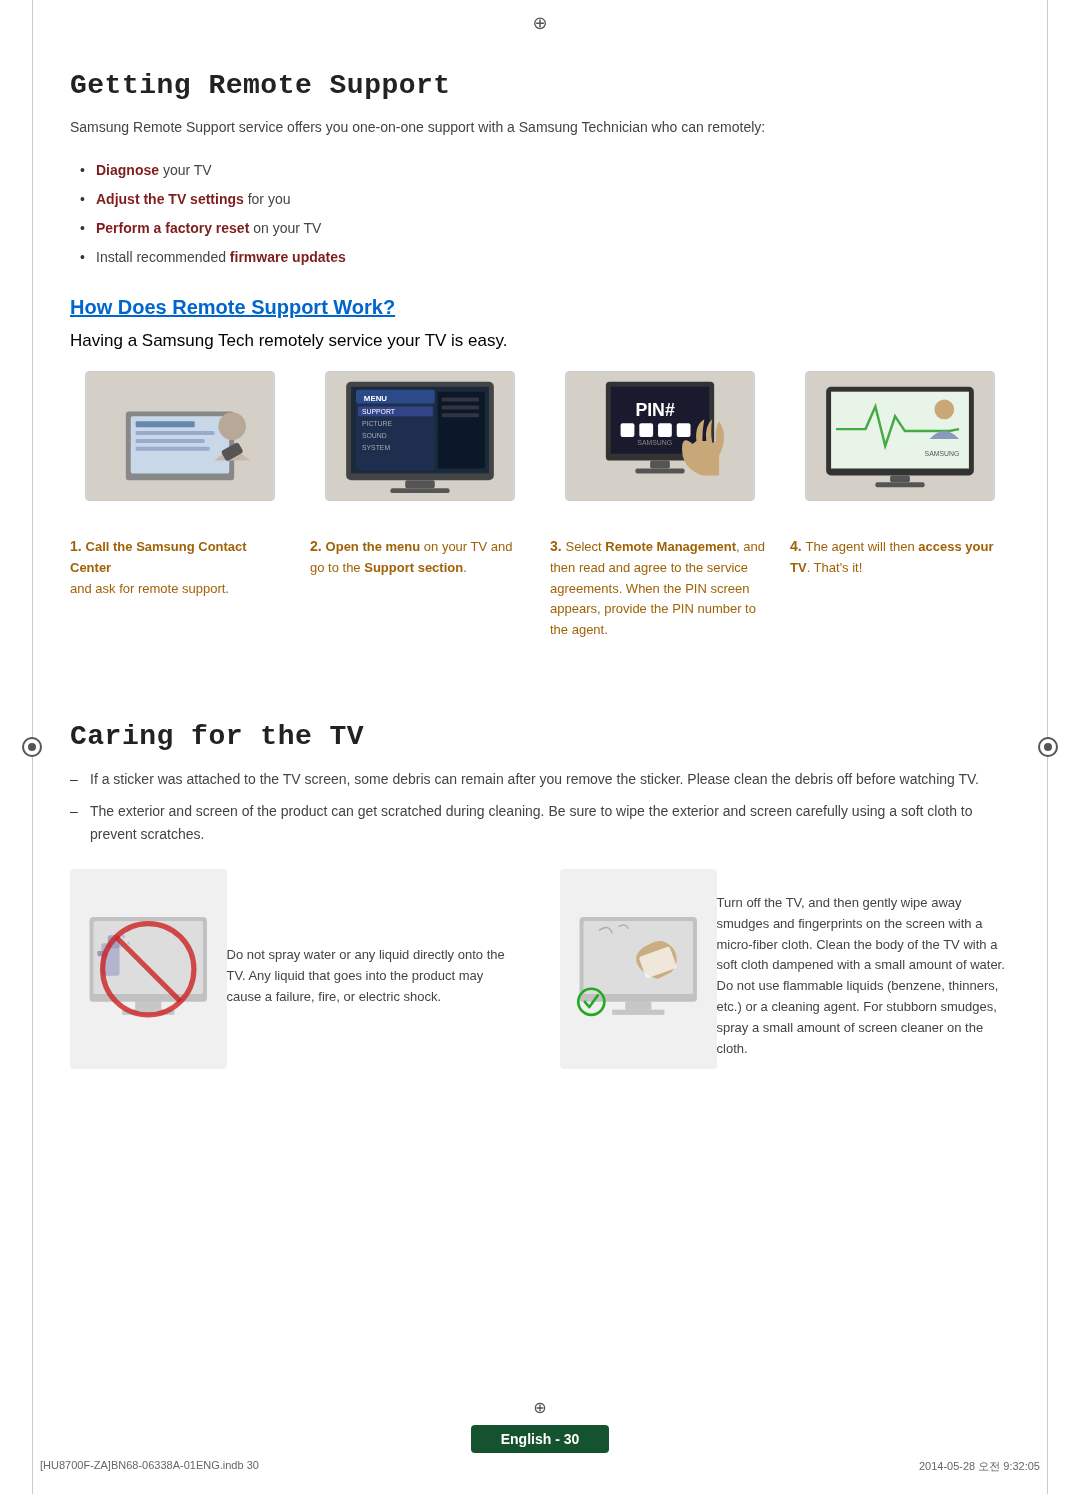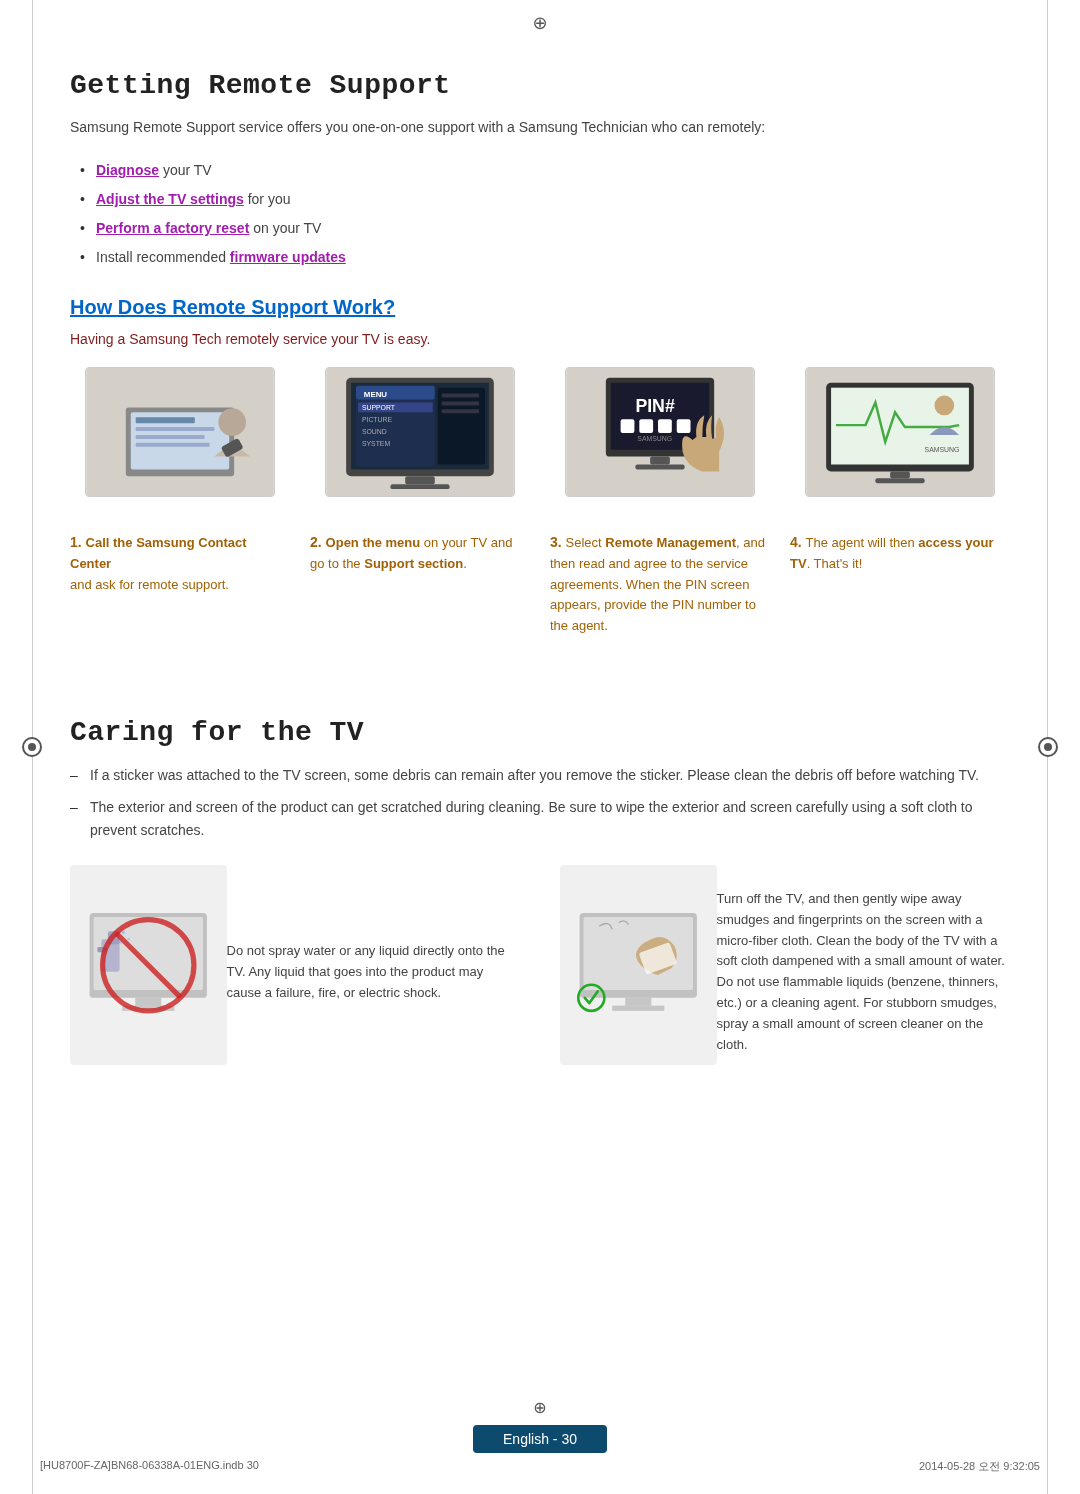--- a/index.html
+++ b/index.html
@@ -126,38 +126,37 @@
       position: relative;
     }
     .bullet-list li::before {
       content: '•';
       position: absolute;
       left: 0;
       color: #333;
     }
     .bullet-list li strong {
       font-weight: bold;
-      color: #a21caf;
-      text-decoration: underline;
+      color: #7f1d1d;
     }
 
     
     .subsection-title {
       font-size: 20px;
       font-weight: bold;
       color: #0066cc;
       text-decoration: underline;
       margin-bottom: 12px;
       margin-top: 10px;
       font-family: 'Arial', sans-serif;
     }
 
     .easy-text {
-      font-size: 14px;
-      color: #7f1d1d;
+      font-size: 17px;
+      color: #000000;
       margin-bottom: 20px;
     }
 
     
     .steps-images {
       display: flex;
       gap: 20px;
       margin-bottom: 20px;
       align-items: flex-start;
     }
@@ -278,26 +277,26 @@
       bottom: 20px;
       left: 0;
       right: 0;
       display: flex;
       flex-direction: column;
       align-items: center;
       gap: 6px;
     }
 
     .footer-badge {
-      background: #0c4a6e;
+      background: #14532d;
       color: #fff;
       font-size: 14px;
       padding: 6px 30px;
       border-radius: 4px;
-      font-weight: normal;
+      font-weight: bold;
     }
 
     .footer-meta {
       display: flex;
       width: 100%;
       justify-content: space-between;
       font-size: 11px;
       color: #666;
       padding: 0 40px;
     }

